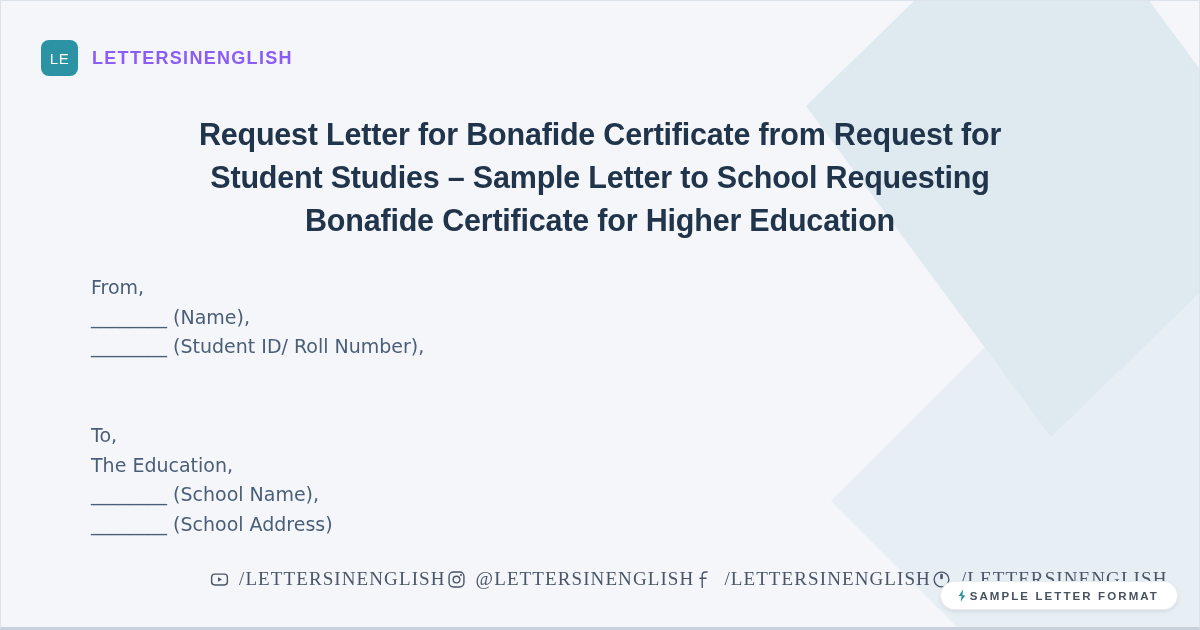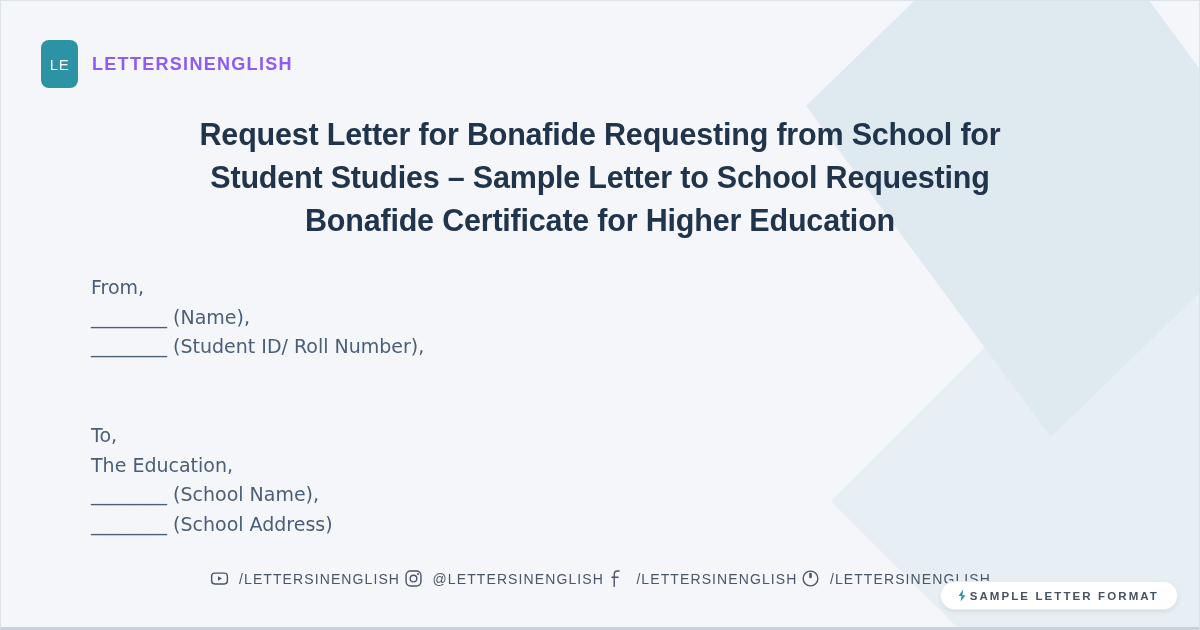--- a/index.html
+++ b/index.html
@@ -12,21 +12,21 @@
     border:1px solid #dde3ea;
     border-bottom:3px solid #c9d1dc;
   }
   .bg-svg { position:absolute; inset:0; pointer-events:none; }
 
   .brand {
     position:absolute; left:40px; top:39px;
     display:flex; align-items:center; gap:14px;
   }
   .brand-badge {
-    width:37px; height:48px; border-radius:8px;
+    width:37px; height:36px; border-radius:8px;
     background:#2b93a4; color:#ffffff;
     display:flex; align-items:center; justify-content:center;
     font-family:"Liberation Sans",sans-serif;
     font-size:15px; letter-spacing:.5px;
   }
   .brand-name {
     font-family:Liberation Sans, sans-serif;
     font-weight:700; font-size:18px; letter-spacing:1.3px;
     color:#8b5cf6;
   }
@@ -44,22 +44,22 @@
     font-size:19px; line-height:29.6px; color:#4a5e78;margin-left:8px;
   }
   .letter-line { min-height:29.6px; white-space:pre; }
 
   .footer {
     position:absolute; left:208px; top:567px; width:782px;
     display:flex; justify-content:space-between; align-items:center;
   }
   .social {
     display:flex; align-items:center; gap:9px;
-    font-family:Liberation Sans, sans-serif;
-    font-size:14px; letter-spacing:1.1px; color:#4a5568;
+    font-family:Liberation Serif, serif;
+    font-size:19px; letter-spacing:1.1px; color:#4a5568;
   }
   .social svg { width:21px; height:21px; display:block; }
   .icon-stroke { fill:none; stroke:#4a5568; stroke-width:1.6; stroke-linecap:round; stroke-linejoin:round; }
   .icon-fill { fill:#4a5568; stroke:none; }
 
   .cta {
     position:absolute; right:22px; top:581px; height:27px;
     display:flex; align-items:center; 
     background:#ffffff; border-radius:999px;
     padding:0 18px 0 14px;
@@ -77,21 +77,21 @@
   <polygon points="1180,150 1530,500 1180,850 830,500" fill="rgba(223,233,240,0.55)"></polygon>
   <polygon points="1050,-133 1295,198 1050,436 805,105" fill="#dfe9f0"></polygon>
 </svg>
 
 <div class="brand">
   <div class="brand-badge">LE</div>
   <div class="brand-name">LETTERSINENGLISH</div>
 </div>
 
 <div class="title">
-  <div>Request Letter for Bonafide Requesting from School for</div>
+  <div>Request Letter for Bonafide Certificate from Request for</div>
   <div>Student Studies – Sample Letter to School Requesting</div>
   <div>Bonafide Certificate for Higher Education</div>
 </div>
 
 <div class="letter">
   <div class="letter-line">From,</div>
   <div class="letter-line">________ (Name),</div>
   <div class="letter-line">________ (Student ID/ Roll Number),</div>
   <div class="letter-line"></div>
   <div class="letter-line"></div>

